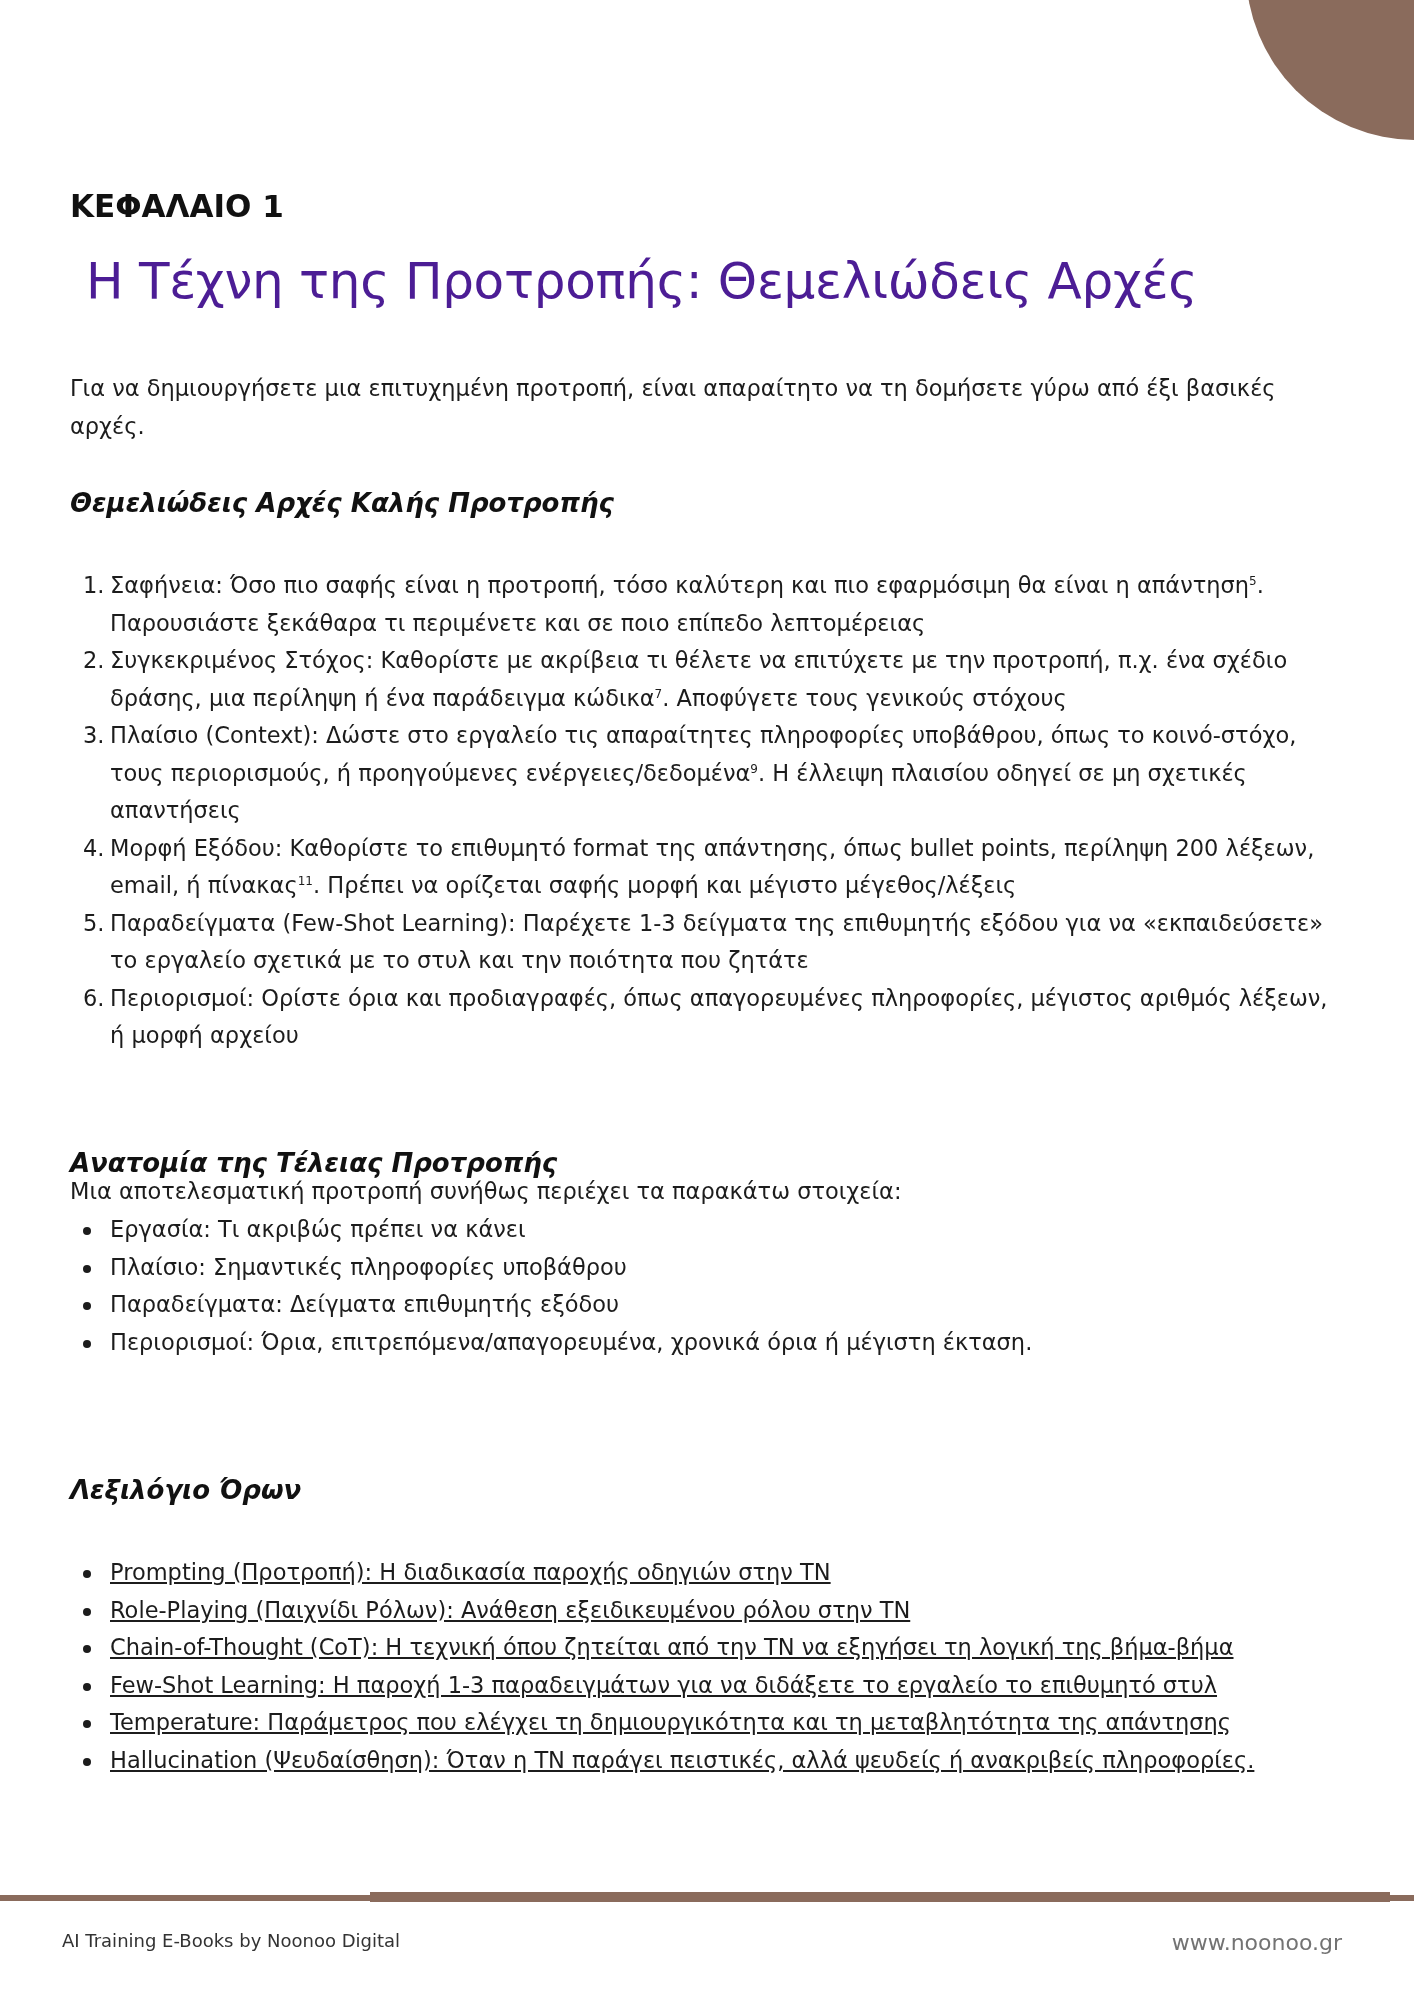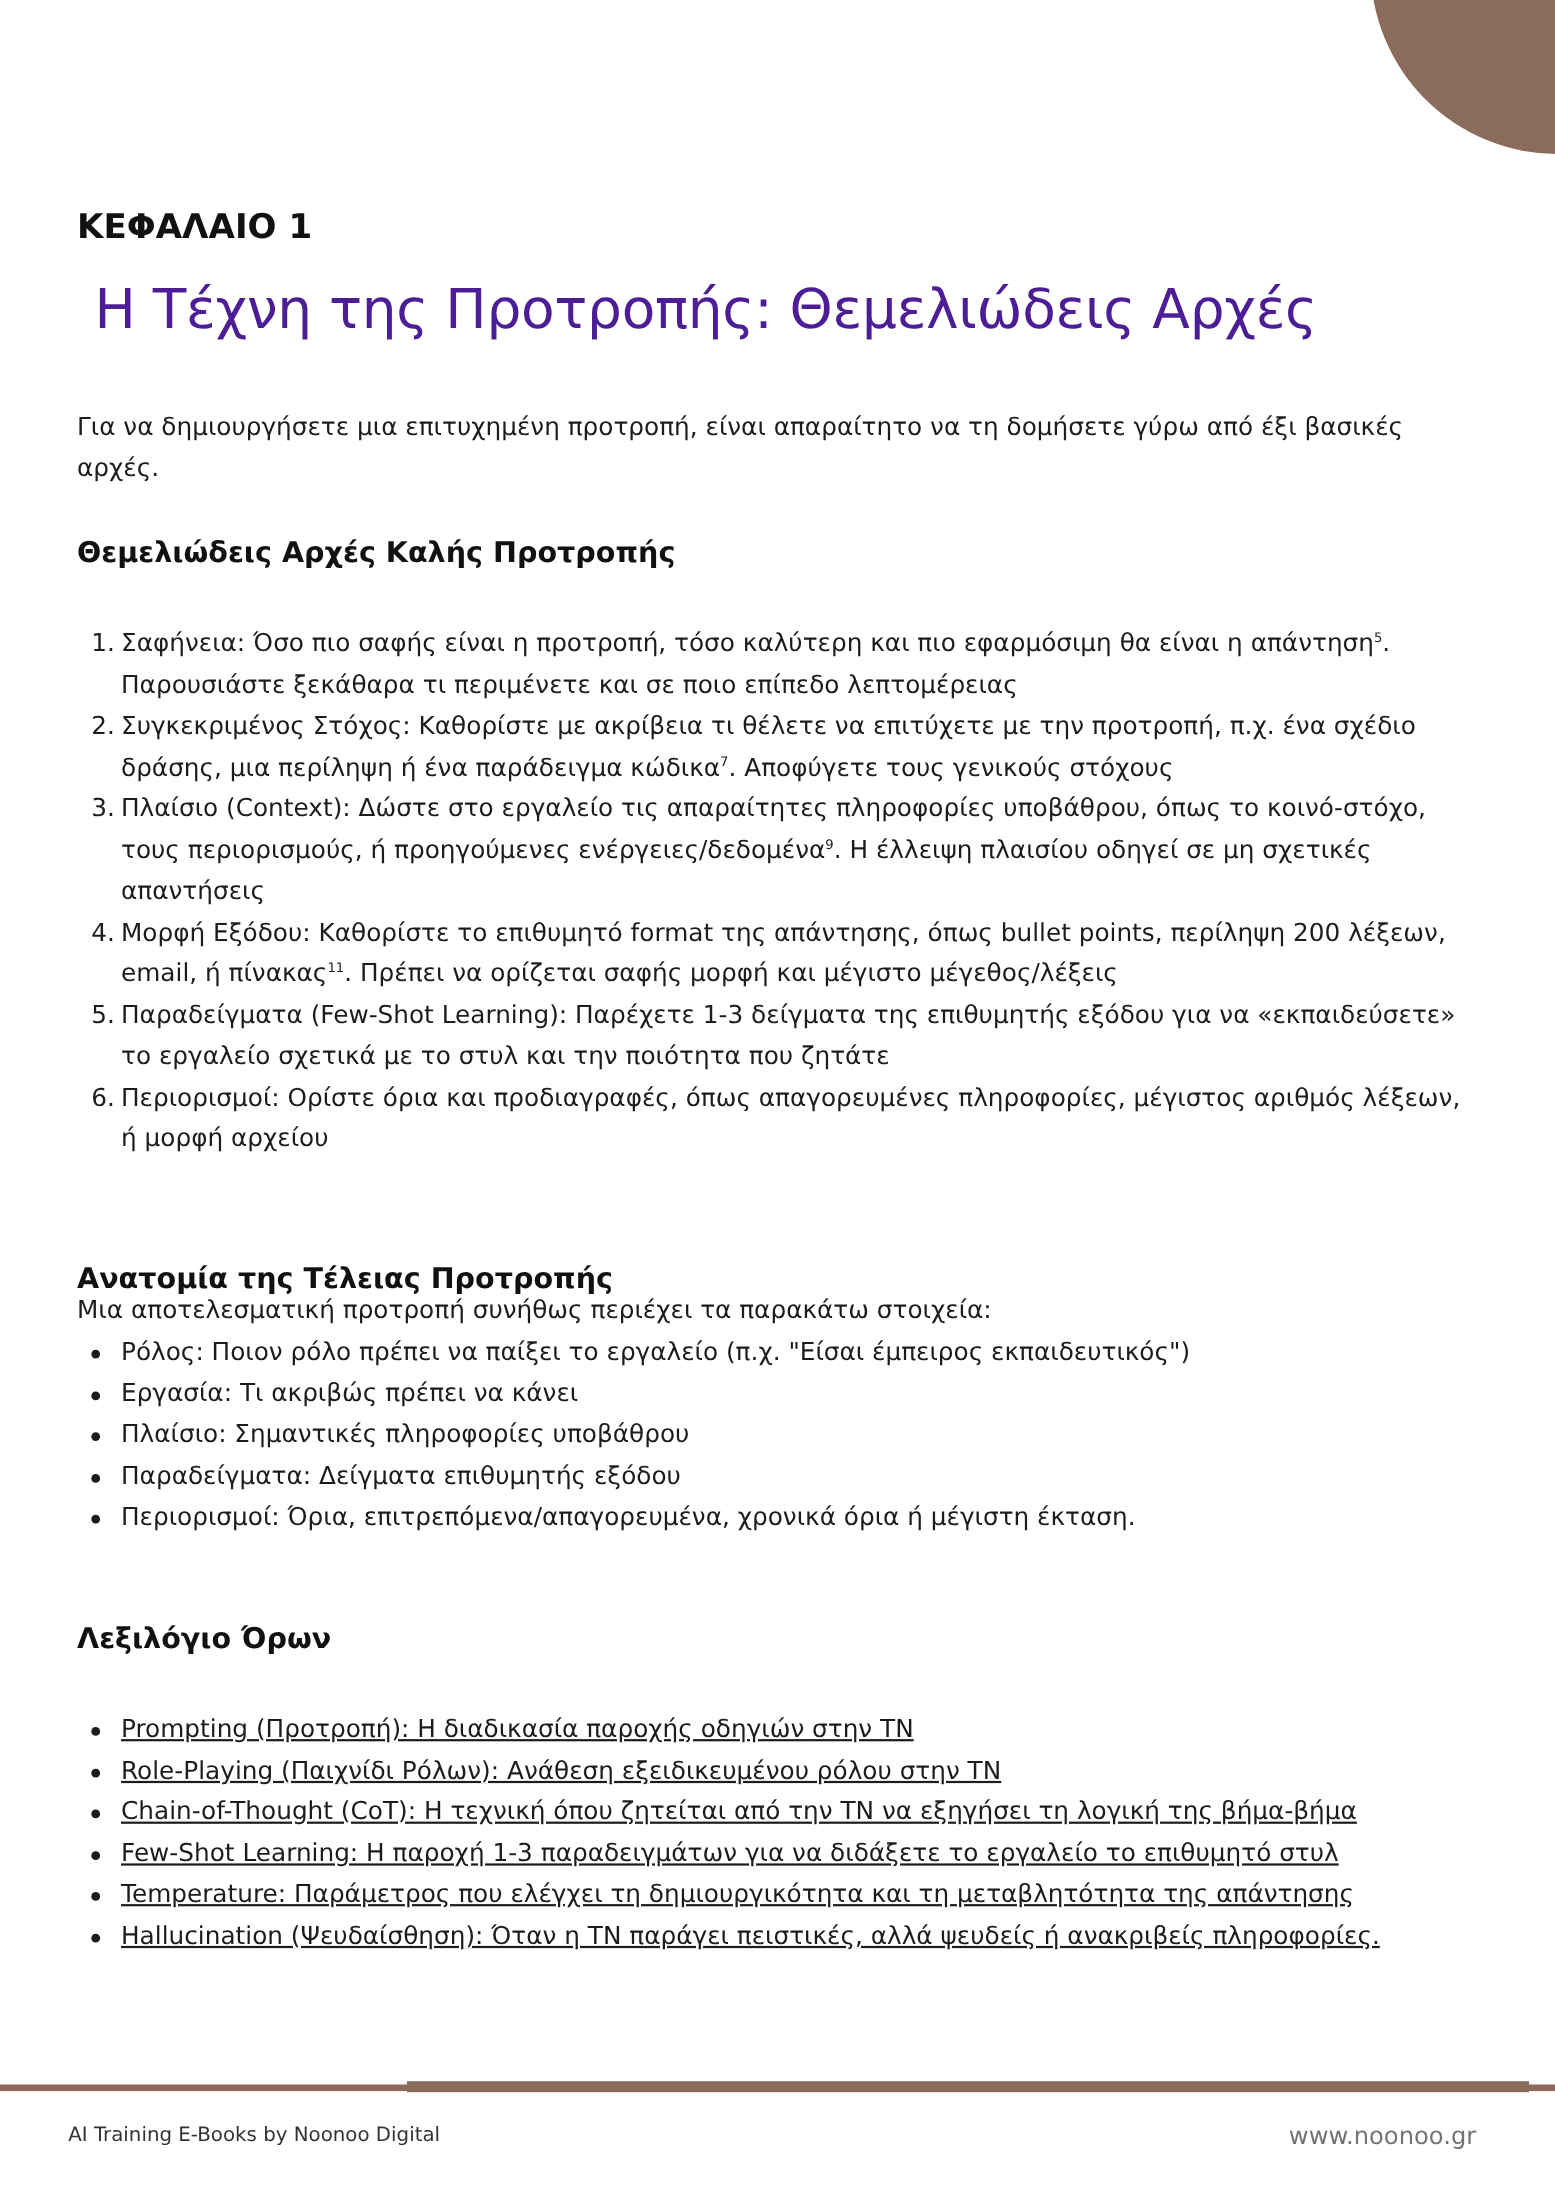--- a/index.html
+++ b/index.html
@@ -23,21 +23,21 @@
     position: absolute; top: 236px; left: 0; margin: 16px;
     font-size: 50px; font-weight: normal; color: #4c1d95; white-space: nowrap;
     letter-spacing: -0.3px;
   }
   .intro {
     position: absolute; top: 370px; left: 0; width: 1270px; margin: 0;
     font-size: 22.5px; line-height: 37.5px;
   }
   .h2 {
     position: absolute; left: 0; margin: 0;
-    font-size: 26px; font-weight: bold; color: #111; white-space: nowrap;
+    font-size: 26px; font-weight: bold; color: #111; white-space: nowrap; font-style: italic;
   }
   .olist {
     position: absolute; left: 0; top: 567px; width: 1270px; margin: 0; padding: 0;
     list-style: none; font-size: 22.5px; line-height: 37.5px;
   }
   .olist li { position: relative; padding-left: 40px; }
   .olist .num { position: absolute; left: 13px; top: 0; }
   .lead {
     position: absolute; left: 0; top: 1173px; margin: 0;
     font-size: 22.5px; line-height: 37.5px; white-space: nowrap;
@@ -101,21 +101,20 @@
     <li>
       <span class="num">6.</span><span>Περιορισμοί: Ορίστε όρια και προδιαγραφές, όπως απαγορευμένες πληροφορίες, μέγιστος αριθμός λέξεων, ή μορφή αρχείου</span>
     </li>
   </ol>
 
   <h2 class="h2" style="top:1148px;">Ανατομία της Τέλειας Προτροπής</h2>
 
   <p class="lead">Μια αποτελεσματική προτροπή συνήθως περιέχει τα παρακάτω στοιχεία:</p>
 
   <ul class="ulist" style="top:1211px;">
-    <li><span class="bullet"></span><span>Ρόλος: Ποιον ρόλο πρέπει να παίξει το εργαλείο (π.χ. "Είσαι έμπειρος εκπαιδευτικός")</span></li>
     <li><span class="bullet"></span><span>Εργασία: Τι ακριβώς πρέπει να κάνει</span></li>
     <li><span class="bullet"></span><span>Πλαίσιο: Σημαντικές πληροφορίες υποβάθρου</span></li>
     <li><span class="bullet"></span><span>Παραδείγματα: Δείγματα επιθυμητής εξόδου</span></li>
     <li><span class="bullet"></span><span>Περιορισμοί: Όρια, επιτρεπόμενα/απαγορευμένα, χρονικά όρια ή μέγιστη έκταση.</span></li>
   </ul>
 
   <h2 class="h2" style="top:1475px;">Λεξιλόγιο Όρων</h2>
 
   <ul class="ulist" style="top:1554px;text-decoration:underline;">
     <li><span class="bullet"></span><span>Prompting (Προτροπή): Η διαδικασία παροχής οδηγιών στην ΤΝ</span></li>

